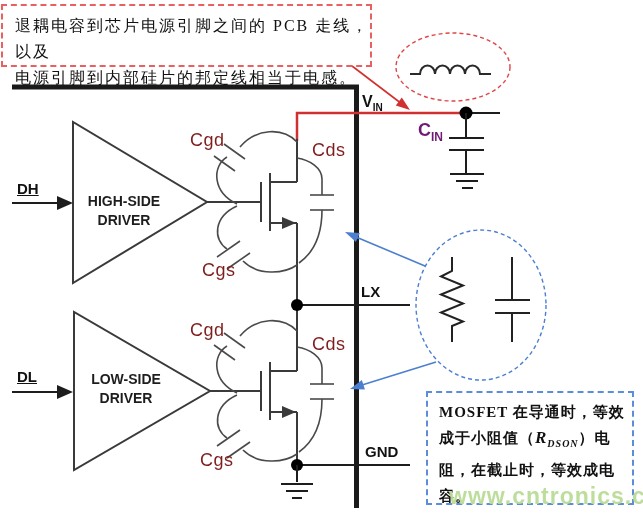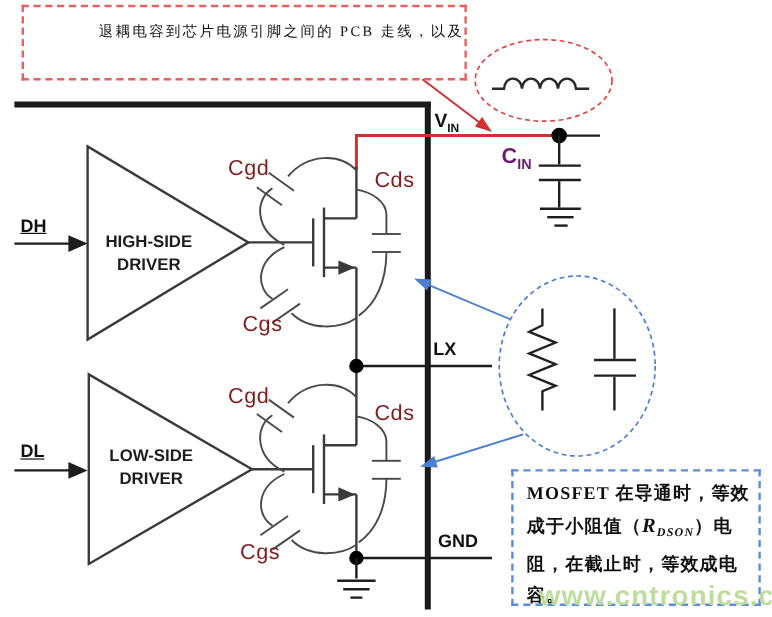--- a/index.html
+++ b/index.html
@@ -2,22 +2,22 @@
 <html><head>
 <meta charset="utf-8">
 <style>
   html,body{margin:0;padding:0;background:#fff;}
   #canvas{position:relative;width:643px;height:514px;background:#ffffff;overflow:hidden;
           font-family:"Liberation Sans",sans-serif;}
   #circuit-svg{position:absolute;left:0;top:0;}
   .abs{position:absolute;}
   .note-box{box-sizing:border-box;position:absolute;color:#111;
             font-family:"Liberation Serif",serif;}
-  #inductance-note{left:18px;top:4px;width:371px;height:63px;border:2px dashed #e86060;
-            padding:7px 0 0 12px;font-size:12px;line-height:26px;letter-spacing:2px;text-align:right;}
+  #inductance-note{left:1px;top:4px;width:371px;height:63px;border:2px dashed #e86060;
+            padding:7px 0 0 12px;font-size:16px;line-height:26px;letter-spacing:2px;}
   #rdson-note{left:426px;top:391px;width:208px;height:114px;border:2px dashed #5b8dd9;
             padding:6px 6px 0 11px;font-size:15px;line-height:26px;letter-spacing:1px;font-weight:bold;}
   #rdson-note .rsym{font-style:italic;font-size:17px;}
   #rdson-note sub{font-style:italic;font-size:10px;}
   .net-label{color:#111;font-weight:bold;font-size:15px;}
   .net-label sub{font-size:10px;}
   .cap-label{color:#7f1d1d;font-size:18px;letter-spacing:0.5px;}
   .cin-label{color:#701a75;font-weight:bold;font-size:18px;}
   .cin-label sub{font-size:12px;}
   .drv-label{color:#1d1d1d;font-weight:bold;font-size:14px;line-height:19px;
@@ -162,20 +162,21 @@
       <polygon points="345,232 355.9,242.1 359.8,232.9" stroke="none"></polygon>
     </g>
     <g stroke="#4d7fd0" stroke-width="1.6" fill="#4d7fd0">
       <path d="M362,385 L436,362"></path>
       <polygon points="350,389 364.9,389.6 361.9,380" stroke="none"></polygon>
     </g>
   </svg>
 
   <div class="note-box" id="inductance-note">
     <div>退耦电容到芯片电源引脚之间的 PCB 走线，以及</div>
+    <div>电源引脚到内部硅片的邦定线相当于电感。</div>
   </div>
 
   <div class="note-box" id="rdson-note">
     <div>MOSFET 在导通时，等效</div>
     <div><span>成于小阻值（</span><span class="rsym">R</span><sub>DSON</sub><span>）电</span></div>
     <div>阻，在截止时，等效成电</div>
     <div>容。</div>
   </div>
 
   <div class="abs" id="watermark">www.cntronics.com</div>

